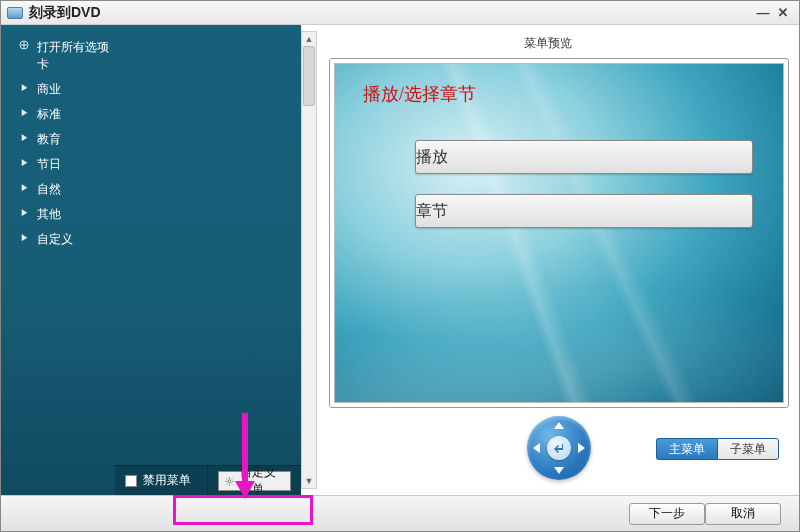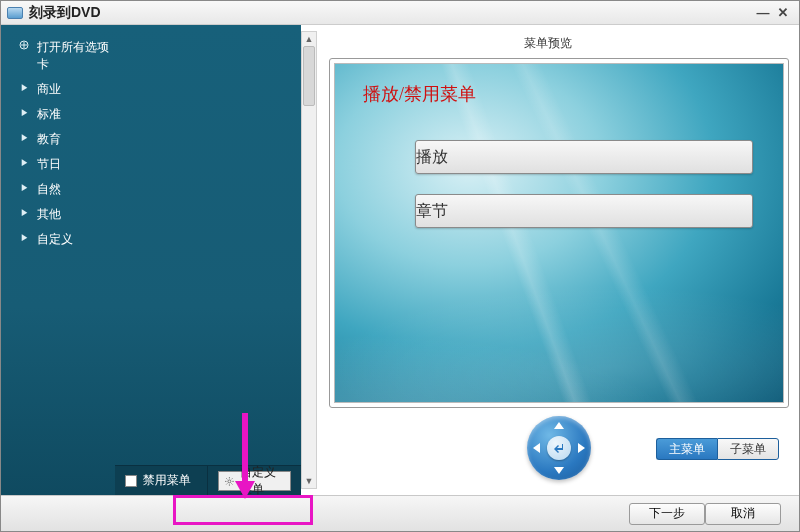--- a/index.html
+++ b/index.html
@@ -136,21 +136,21 @@
       <div class="scrollbar-v">
         <div class="arr up">▲</div>
         <div class="thumb"></div>
         <div class="arr down">▼</div>
       </div>
 
       <div class="preview-title">菜单预览</div>
 
       <div class="preview-frame">
         <div class="preview-inner">
-          <div class="preview-heading">播放/禁用菜单</div>
+          <div class="preview-heading">播放/选择章节</div>
           <div class="menu-btn play">播放</div>
           <div class="menu-btn chapter">章节</div>
         </div>
       </div>
 
       <div class="controls">
         <div class="dpad">
           <div class="circle"></div>
           <div class="tri up"></div>
           <div class="tri down"></div>

